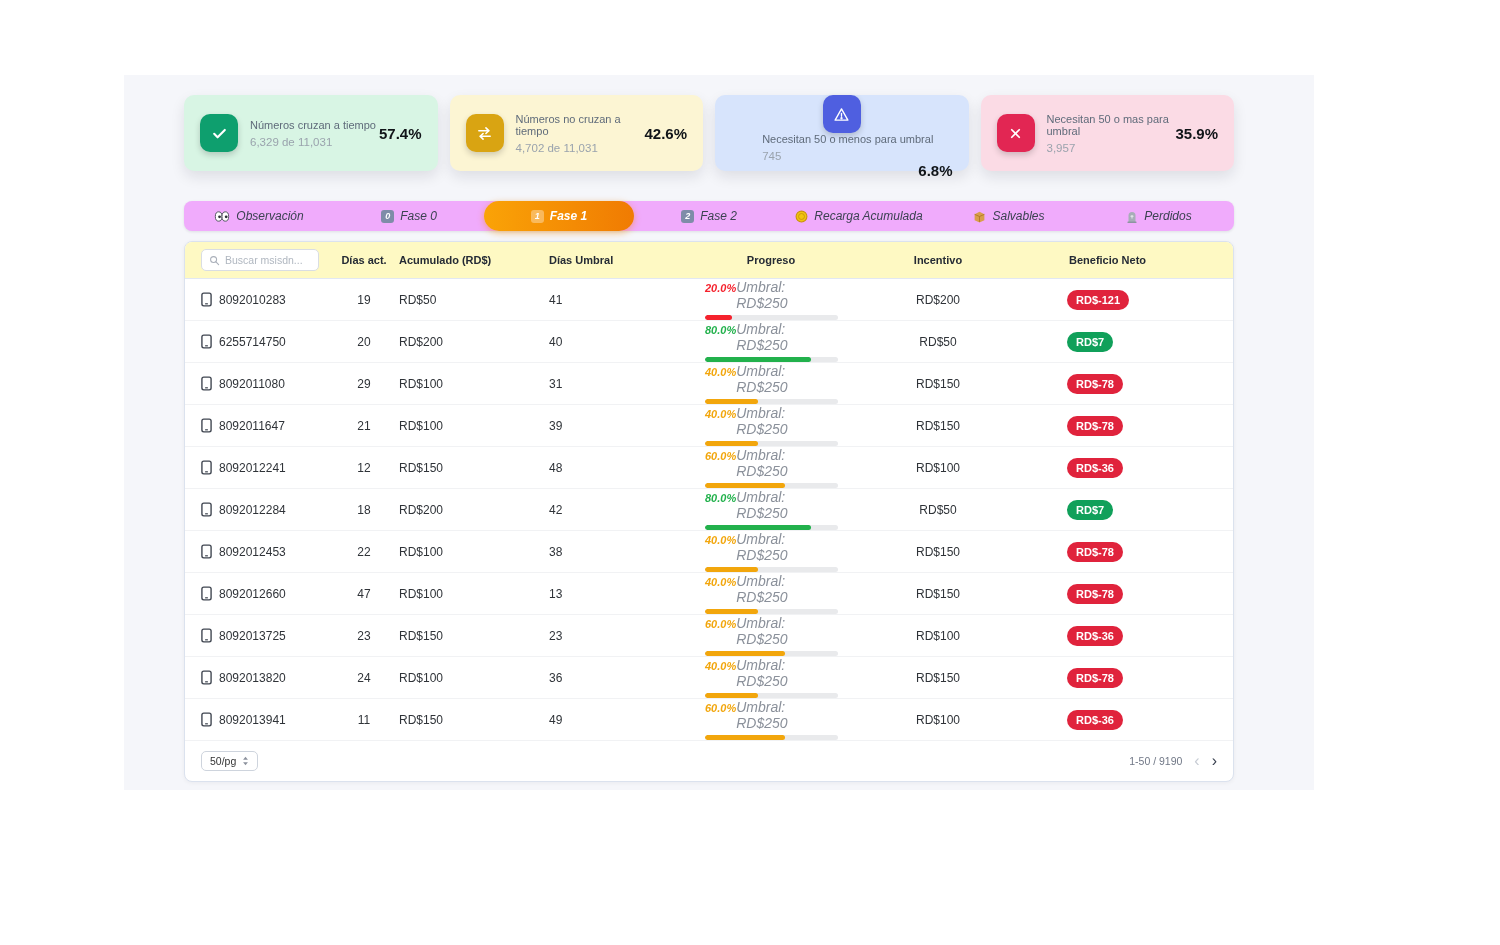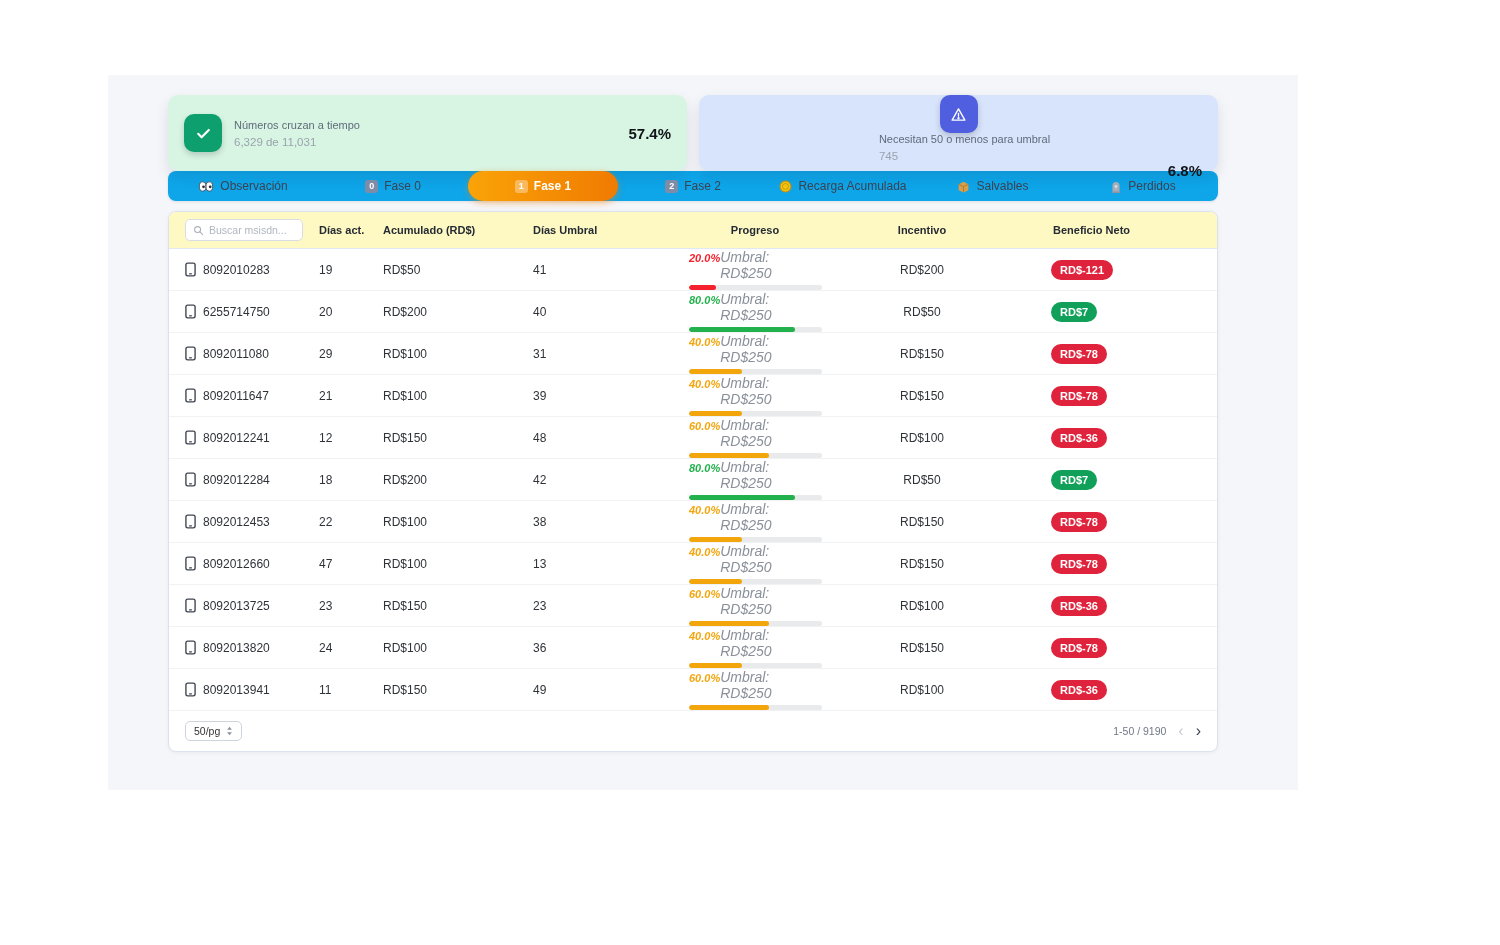--- a/index.html
+++ b/index.html
@@ -4,21 +4,21 @@
 <style>
   * { margin:0; padding:0; box-sizing:border-box; }
   html,body { width:1500px; height:945px; }
   body {
     background:#ffffff;
     font-family:"Liberation Sans","DejaVu Sans",sans-serif;
     position:relative;
     overflow:hidden;
   }
   .panel {
-    position:absolute; left:108px; top:75px;
+    position:absolute; left:124px; top:75px;
     width:1190px; height:715px;
     background:#f5f6fa;
   }
   .content { width:1050px; margin-left:60px; padding-top:20px; }
 
   
   .cards { display:flex; gap:12px; }
   .card {
     flex:1; height:76px; border-radius:10px;
     display:flex; align-items:center; padding:0 16px;
@@ -29,23 +29,24 @@
     display:flex; align-items:center; justify-content:center;
     flex:0 0 auto; box-shadow:0 3px 6px rgba(0,0,0,.18);
   }
   .card-texts { margin-left:12px; }
   .card-title { font-size:11px; color:#5f6b7a; margin-bottom:5px; }
   .card-sub   { font-size:11.5px; color:#9aa3ad; }
   .card-pct   { margin-left:auto; font-size:15px; font-weight:700; color:#101418; }
 
   
   .tabs {
-    height:30px; background:#0ea5e9; border-radius:8px;
+    margin-top:30px; height:30px; background:#f0abfc; border-radius:8px;
     display:flex; align-items:stretch;
     box-shadow:0 1px 3px rgba(16,24,40,.10);
+    font-style:italic;
   }
   .tab {
     flex:1; display:flex; align-items:center; justify-content:center; gap:6px;
     font-size:12px; color:#3b4251; cursor:pointer; border-radius:15px;
   }
   .tab.active {
     background:linear-gradient(90deg,#faa307,#f07b02);
     color:#fff; font-weight:700;
     box-shadow:0 2px 7px rgba(240,130,0,.45);
   }
@@ -62,21 +63,21 @@
     margin-top:10px; background:#fff;
     border:1px solid #dbe2ee; border-radius:8px; overflow:hidden;
     box-shadow:0 1px 4px rgba(16,24,40,.05);
   }
   .thead {
     display:flex; align-items:center; height:37px;
     background:#fef9c3; border-bottom:1px solid #e2e8f2;
     font-size:11px; font-weight:700; color:#252b35;
   }
   .col1{ width:146px; padding-left:16px; }
-  .col2{ width:62px;  padding-left:4px; }
+  .col2{ width:62px;  padding-left:4px;text-align:center; }
   .col3{ width:148px; padding-left:6px; }
   .col4{ width:158px; padding-left:8px; }
   .col5{ width:144px; }
   .col6{ width:190px; text-align:center; }
   .col7{ width:200px; padding-left:34px; }
   .thead .col5 { text-align:center; }
 
   .search {
     width:118px; height:22px; border:1px solid #d9dde3; border-radius:5px;
     background:#fff; display:flex; align-items:center; gap:5px; padding:0 7px;
@@ -131,33 +132,61 @@
             <svg width="17" height="17" viewBox="0 0 24 24" fill="none" stroke="#fff" stroke-width="3" stroke-linecap="round" stroke-linejoin="round">
               <path d="M4.5 12.5l4.8 4.8L19.5 7"></path>
             </svg>
           </div>
     <div class="card-texts">
       <div class="card-title">Números cruzan a tiempo</div>
       <div class="card-sub">6,329 de 11,031</div>
     </div>
     <div class="card-pct">57.4%</div>
   </div>
+        <div class="card" style="background: rgb(252, 245, 211);">
+    <div class="card-icon" style="background: rgb(217, 164, 18);">
+            <svg width="17" height="17" viewBox="0 0 24 24" fill="none" stroke="#fff" stroke-width="2.2" stroke-linecap="round" stroke-linejoin="round">
+              <path d="M4 8h14"></path>
+              <path d="M14 4l4 4-4 4"></path>
+              <path d="M20 16H6"></path>
+              <path d="M10 12l-4 4 4 4"></path>
+            </svg>
+          </div>
+    <div class="card-texts">
+      <div class="card-title">Números no cruzan a tiempo</div>
+      <div class="card-sub">4,702 de 11,031</div>
+    </div>
+    <div class="card-pct">42.6%</div>
+  </div>
         <div class="card" style="background: rgb(215, 228, 252); flex-direction: column;">
     <div class="card-icon" style="background: rgb(79, 95, 224);">
             <svg width="17" height="17" viewBox="0 0 24 24" fill="none" stroke="#fff" stroke-width="1.9" stroke-linecap="round" stroke-linejoin="round">
               <path d="M12 4L21 20H3z"></path>
               <line x1="12" y1="10.5" x2="12" y2="14.5"></line>
               <circle cx="12" cy="17.3" r="0.7" fill="#fff"></circle>
             </svg>
           </div>
     <div class="card-texts">
       <div class="card-title">Necesitan 50 o menos para umbral</div>
       <div class="card-sub">745</div>
     </div>
     <div class="card-pct">6.8%</div>
+  </div>
+        <div class="card" style="background: rgb(251, 219, 229);">
+    <div class="card-icon" style="background: rgb(226, 38, 83);">
+            <svg width="15" height="15" viewBox="0 0 24 24" stroke="#fff" stroke-width="2.8" stroke-linecap="round">
+              <line x1="6" y1="6" x2="18" y2="18"></line>
+              <line x1="18" y1="6" x2="6" y2="18"></line>
+            </svg>
+          </div>
+    <div class="card-texts">
+      <div class="card-title">Necesitan 50 o mas para umbral</div>
+      <div class="card-sub">3,957</div>
+    </div>
+    <div class="card-pct">35.9%</div>
   </div>
       </div>
 
     <div class="tabs" id="tabs">
         <div class="tab">
     <span class="tab-icon">
             <svg width="16" height="11" viewBox="0 0 24 16">
               <ellipse cx="7" cy="8" rx="5" ry="7" fill="#fff" stroke="#4a4f58" stroke-width="1.4"></ellipse>
               <ellipse cx="17" cy="8" rx="5" ry="7" fill="#fff" stroke="#4a4f58" stroke-width="1.4"></ellipse>
               <circle cx="8.3" cy="8.5" r="2.1" fill="#2b2f36"></circle>

